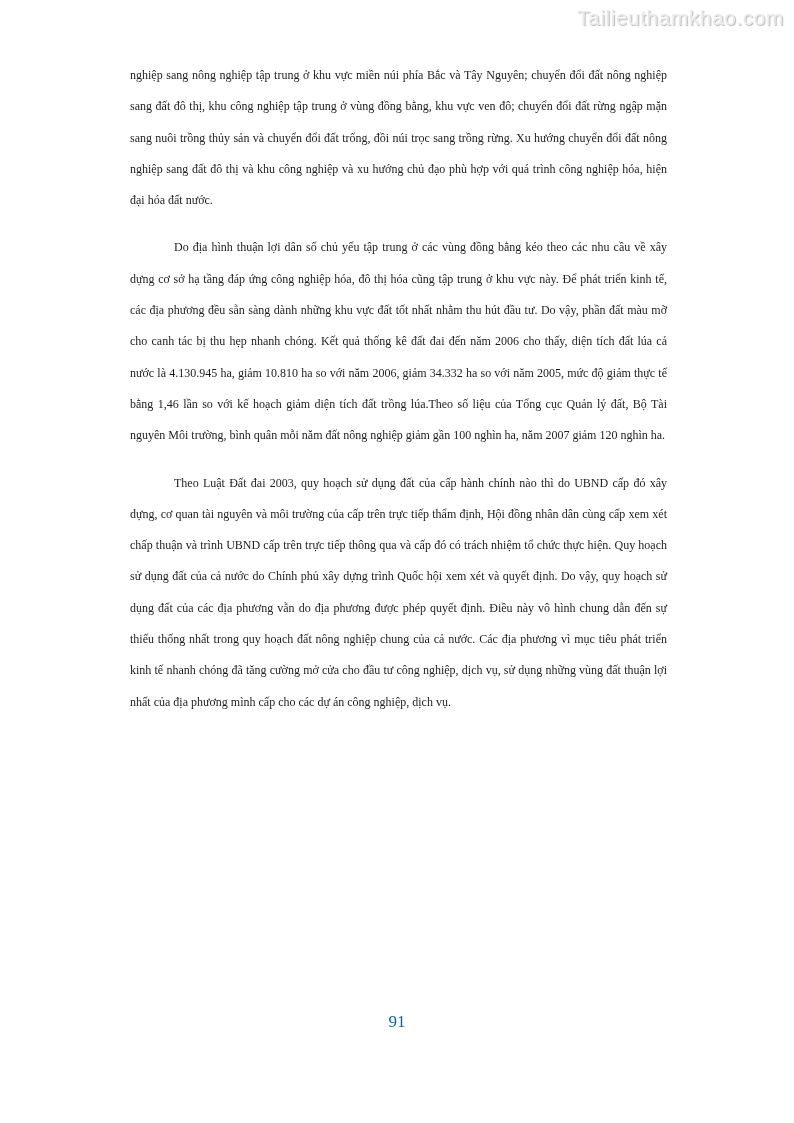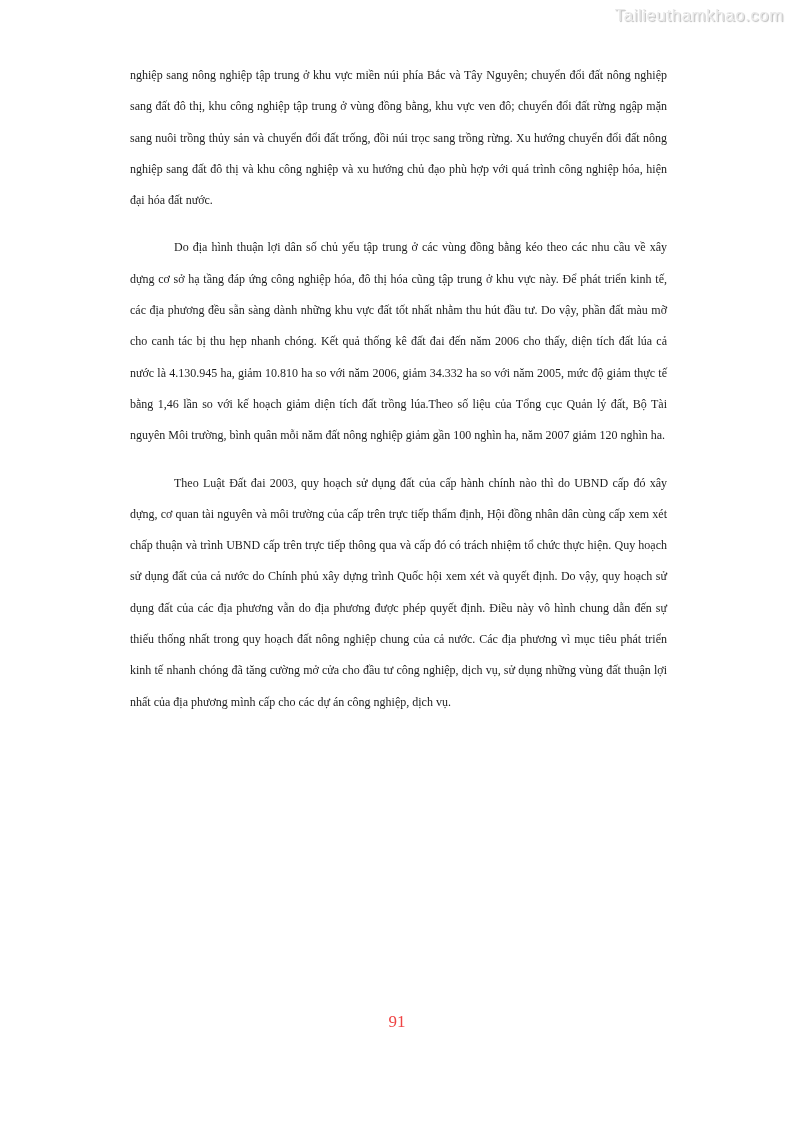--- a/index.html
+++ b/index.html
@@ -13,21 +13,21 @@
     height: 1123px;
     background: #ffffff;
     overflow: hidden;
     font-family: "Liberation Serif", serif;
   }
   .watermark {
     position: absolute;
     top: 6px;
     right: 10px;
     font-family: "Liberation Sans", sans-serif;
-    font-size: 17px;
+    font-size: 21px;
     letter-spacing: 0.5px;
     color: #e9e9e9;
     text-shadow: -1px -1px 0 #ffffff, 1px 1px 1px #b9b9b9;
     user-select: none;
   }
   .content {
     position: absolute;
     left: 130px;
     top: 60px;
     width: 537px;
@@ -44,21 +44,21 @@
   .para.no-indent {
     text-indent: 0;
   }
   .page-number {
     position: absolute;
     top: 1012px;
     left: 0;
     width: 100%;
     text-align: center;
     font-size: 17px;
-    color: #ef4444;
+    color: #0369a1;
   }
 </style>
 </head>
 <body>
 
 <div class="page">
 
   <div class="watermark">Tailieuthamkhao.com</div>
 
   <div class="content">

